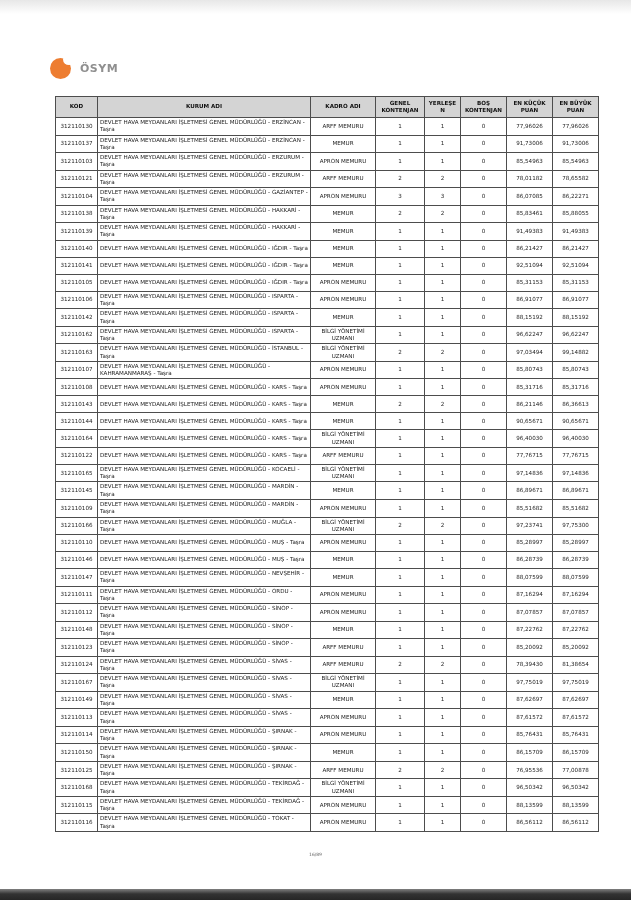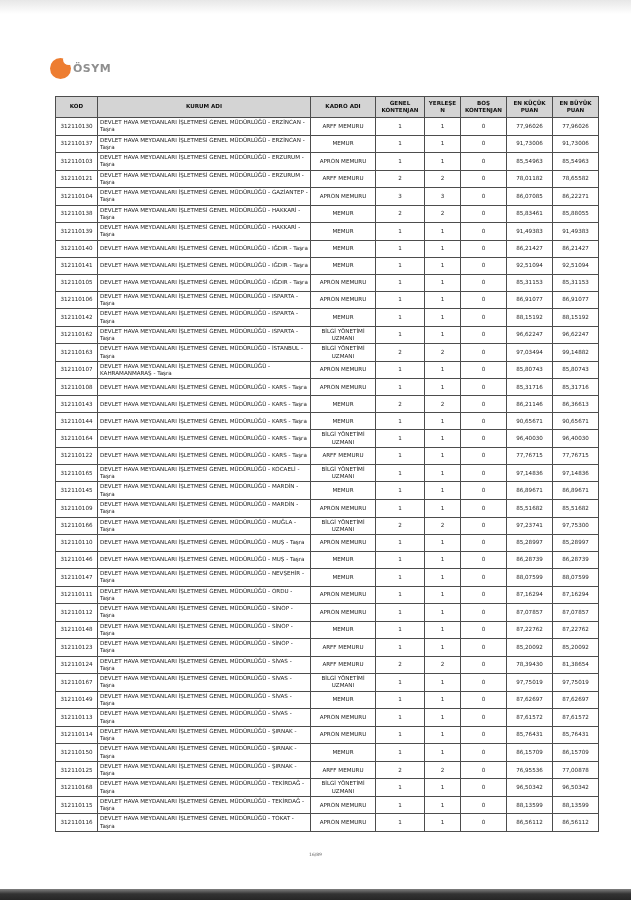--- a/index.html
+++ b/index.html
@@ -9,21 +9,21 @@
   }
   .top-shade {
     position:absolute; top:0; left:0; width:631px; height:14px;
     background:linear-gradient(#e7e7e7, #ffffff);
   }
   .bottom-bar {
     position:absolute; bottom:0; left:0; width:631px; height:11px;
     background:linear-gradient(#808080, #333333 45%, #262626);
   }
   .doc-header { position:absolute; top:52px; left:0; width:631px; height:40px; }
-  .logo { position:absolute; left:50px; top:6px; display:flex; align-items:center; gap:2px; }
+  .logo { position:absolute; left:50px; top:6px; display:flex; align-items:center; gap:9px; }
   .logo-circle { width:21px; height:21px; background:#ED7D31; border-radius:50%; position:relative; overflow:visible; }
   .logo-circle::after {
     content:""; position:absolute; right:-4px; top:-4px; width:12px; height:11px;
     background:#ffffff; border-radius:50%;
   }
   .logo-text { color:#8f8f8f; font-weight:bold; font-size:11px; letter-spacing:0.5px; }
   .title {
     position:absolute; left:100px; top:4px; width:480px;
     text-align:center; font-weight:bold; font-size:8.4px; line-height:1.6; color:#17171c;
   }

